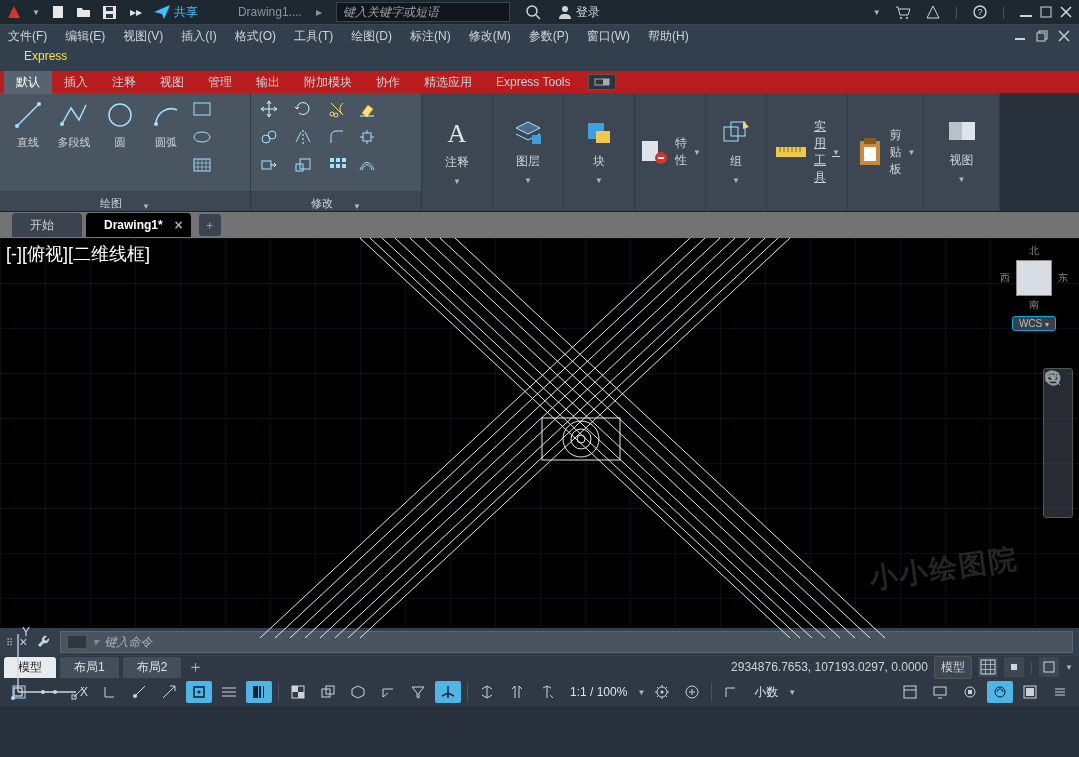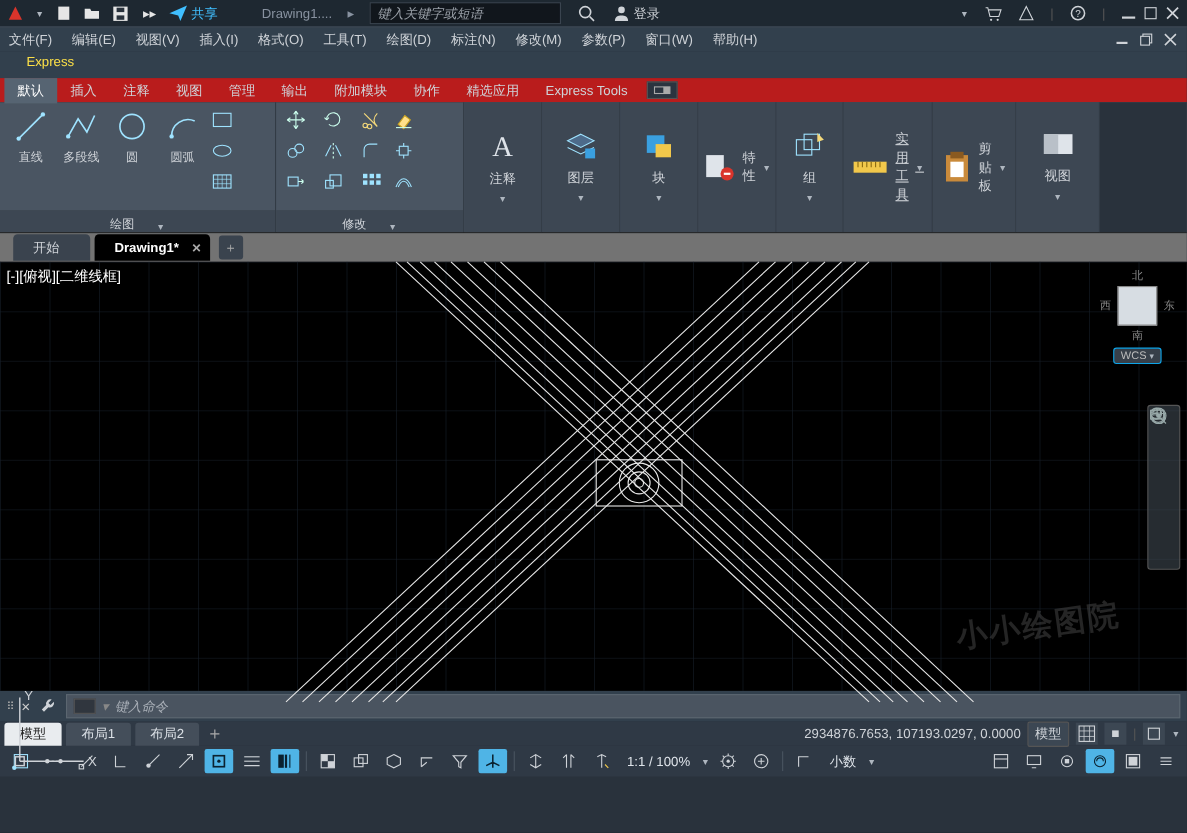--- a/index.html
+++ b/index.html
@@ -37,21 +37,21 @@
 .panel-dark{background:#3d4753;}
 
 .doctabs{height:26px;background:#737373;display:flex;align-items:center;padding-left:12px;}
 .doctab{height:24px;padding:0 28px 0 18px;display:flex;align-items:center;background:#3a434e;border-radius:4px 4px 0 0;margin-right:4px;position:relative;font-size:12px;color:#cfd3d8;cursor:pointer;}
 .doctab.active{background:#000;color:#fff;font-weight:bold;}
 .doctab .close{position:absolute;right:8px;color:#aaa;font-size:14px;}
 .doctab-add{width:22px;height:22px;background:#3a434e;border-radius:3px;display:flex;align-items:center;justify-content:center;margin-left:4px;cursor:pointer;}
 
 .canvas-wrap{position:relative;height:390px;background:#000;}
 .canvas-wrap svg{position:absolute;top:0;left:0;}
-.viewlabel{position:absolute;top:4px;left:6px;color:#fff;font-size:13px;background:transparent;}
+.viewlabel{position:absolute;top:4px;left:6px;color:#fff;font-size:18px;background:transparent;}
 .ucs{position:absolute;left:8px;bottom:6px;}
 
 .viewcube{position:absolute;right:10px;top:6px;width:70px;height:90px;display:flex;flex-direction:column;align-items:center;color:#888;font-size:10px;}
 .cube{width:34px;height:34px;background:#d7dde3;border:1px solid #888;margin:2px;position:relative;}
 .wcs{margin-top:4px;background:#373f49;border:1px solid #0ea5e9;border-radius:3px;padding:1px 6px;font-size:10px;color:#bbb;}
 
 .navbar{position:absolute;right:6px;top:130px;width:28px;background:rgba(70,80,90,.55);border:1px solid #555;border-radius:3px;display:flex;flex-direction:column;align-items:center;padding:4px 0;gap:10px;}
 .navbar div{width:20px;height:20px;display:flex;align-items:center;justify-content:center;cursor:pointer;color:#9aa;}
 .watermark{position:absolute;right:60px;bottom:40px;color:#4a4a4a;font-size:28px;font-weight:bold;transform:rotate(-8deg);opacity:.5;letter-spacing:2px;}
 

